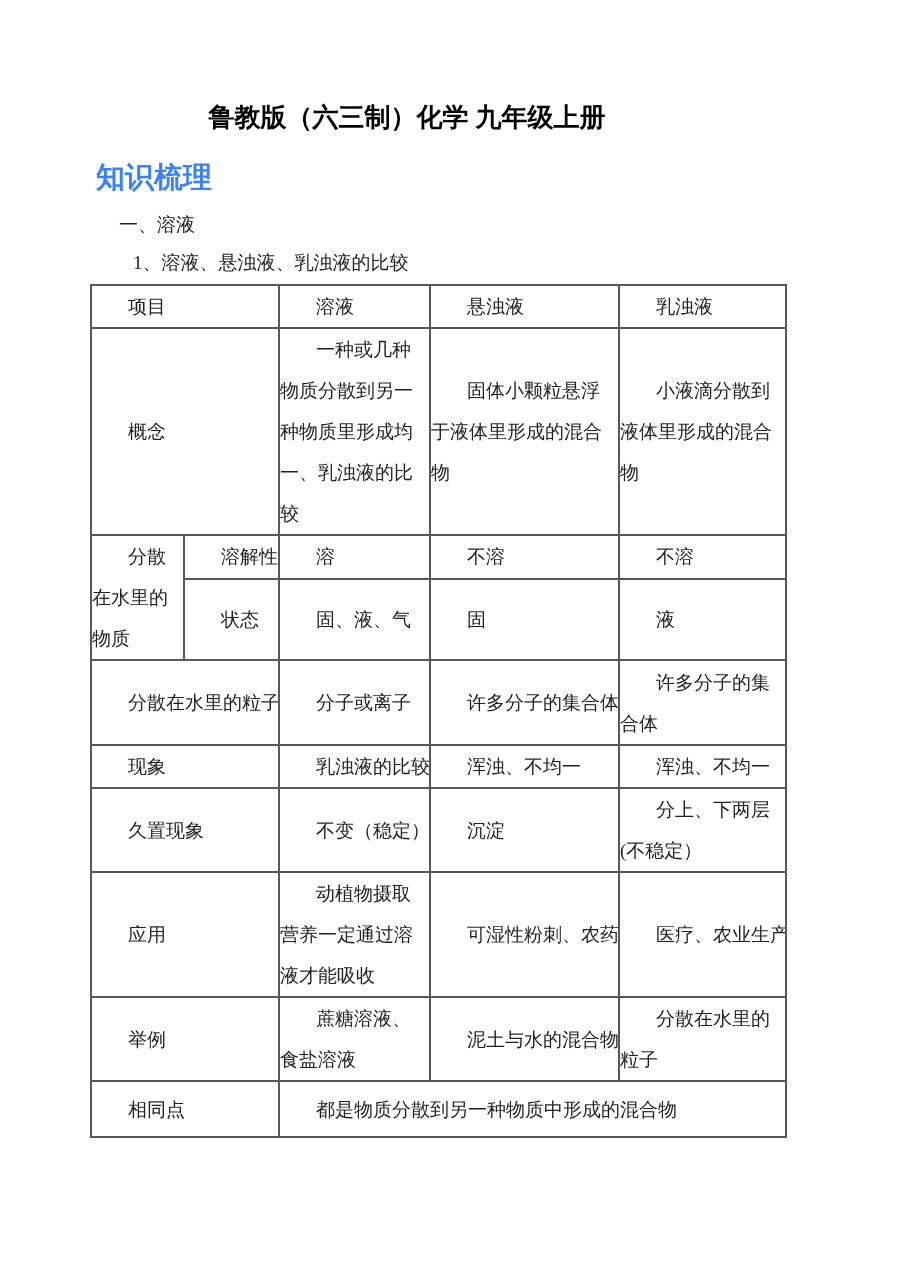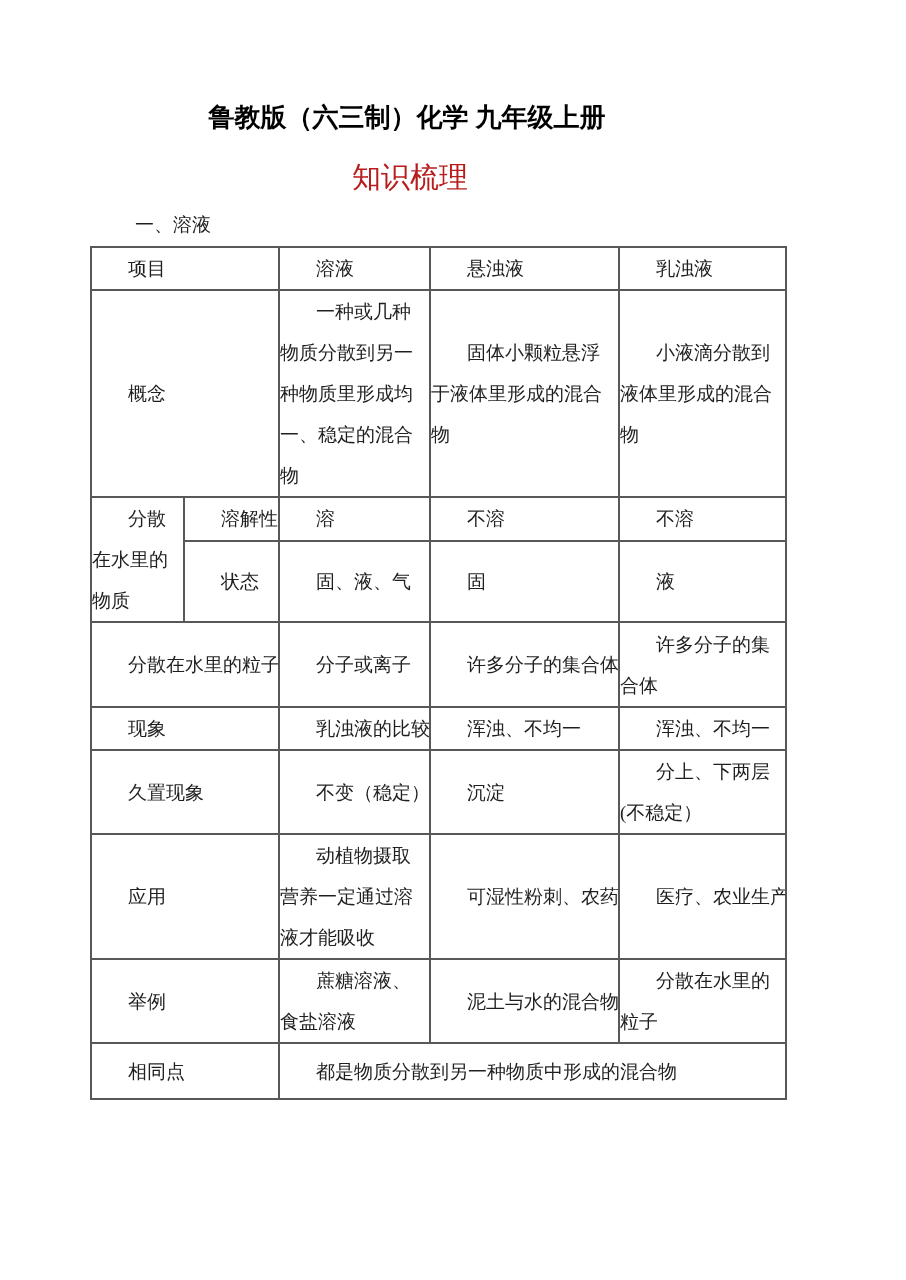--- a/index.html
+++ b/index.html
@@ -23,27 +23,26 @@
   .chapter-title{
     margin:26px 0 0 0;
     font-family:"Liberation Sans","DejaVu Sans",sans-serif;
     font-weight:bold;color:#000;
     font-size:26px;line-height:34px;
     text-align:center;
   }
   .section-heading{
     margin:25px 0 0 6px;
     font-family:"Liberation Sans","DejaVu Sans",sans-serif;
-    font-weight:normal;
+    font-weight:bold;
     font-size:29px;line-height:36px;
-    color:#b91c1c;
-    text-align:center;
+    color:#3b82f6;
   }
   .intro-line{font-size:19px;line-height:26px;margin:0;}
-  .intro-line.one{margin:17px 0 0 45px;}
+  .intro-line.one{margin:17px 0 0 29px;}
   .intro-line.two{margin:12px 0 0 43px;}
 
   table.cmp{
     margin-top:8px;
     border-collapse:collapse;
     table-layout:fixed;
     width:695px;
   }
   table.cmp td,table.cmp th{
     border:2px solid #585858;
@@ -66,41 +65,42 @@
 </style>
 </head>
 <body>
 
 <div class="page">
 
   <h1 class="doc-title">鲁教版（六三制）化学 九年级上册</h1>
   <h3 class="section-heading">知识梳理</h3>
 
   <p class="intro-line one">一、溶液</p>
+  <p class="intro-line two">1、溶液、悬浊液、乳浊液的比较</p>
 
   <table class="cmp">
     <colgroup>
       <col style="width:93px">
         <col style="width:95px">
         <col style="width:151px">
         <col style="width:189px">
         <col style="width:167px">
     </colgroup>
 
     <tbody>
         <tr class="h40">
       <th colspan="2" class="nw">项目</th>
       <th class="nw">溶液</th>
       <th class="nw">悬浊液</th>
       <th class="nw">乳浊液</th>
     </tr>
 
     <tr class="h166">
       <td colspan="2" class="nw">概念</td>
-      <td>一种或几种物质分散到另一种物质里形成均一、稳定的混合物</td>
+      <td>一种或几种物质分散到另一种物质里形成均一、乳浊液的比较</td>
       <td class="ti-sm">固体小颗粒悬浮于液体里形成的混合物</td>
       <td class="ti-sm">小液滴分散到液体里形成的混合物</td>
     </tr>
 
     <tr class="h42">
       <td rowspan="2">分散在水里的物质</td>
       <td class="nw">溶解性</td>
       <td class="nw">溶</td>
       <td class="nw">不溶</td>
       <td class="nw">不溶</td>

